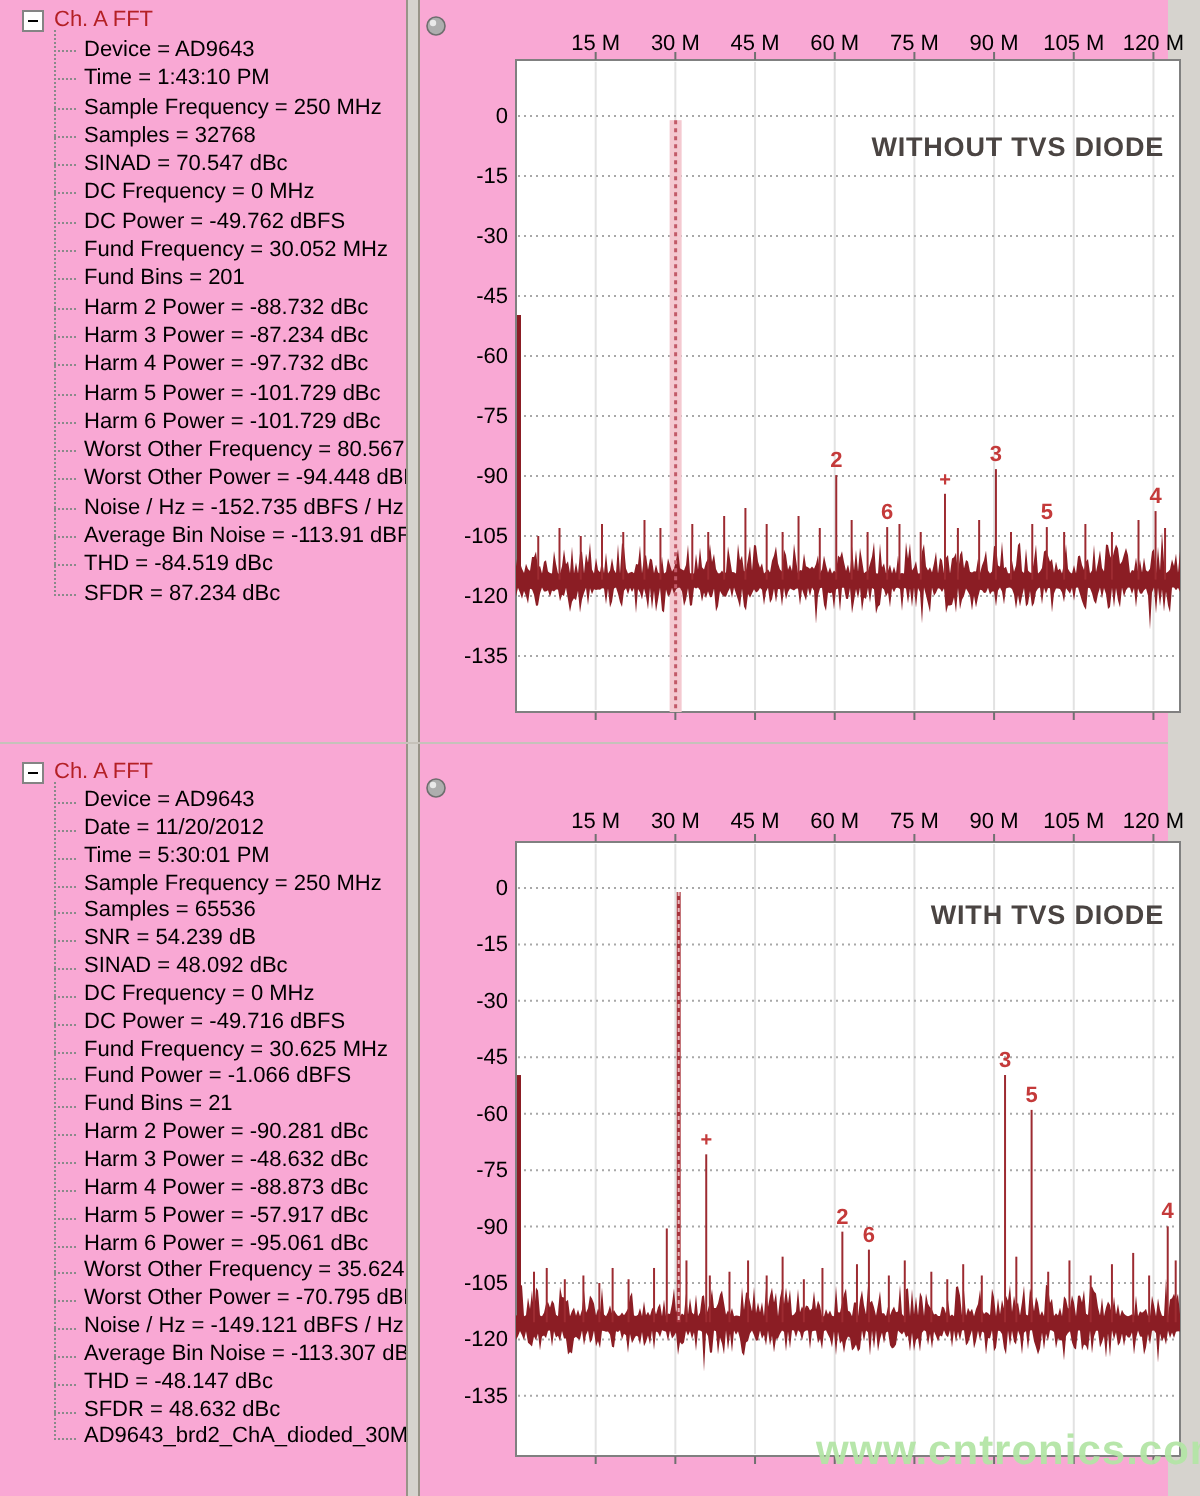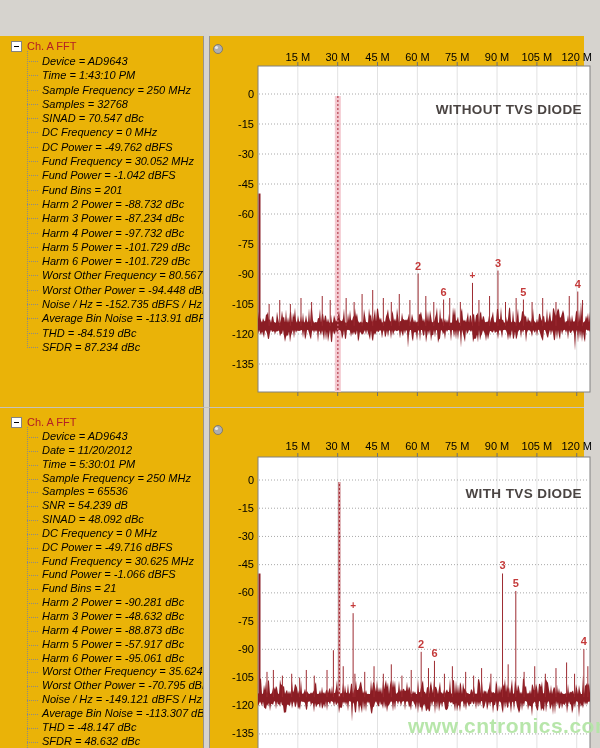--- a/index.html
+++ b/index.html
@@ -1,40 +1,40 @@
 <!DOCTYPE html>
 <html><head>
 <meta charset="utf-8">
 <style>
   html,body{margin:0;padding:0;}
   body{
     width:600px;height:748px;position:relative;overflow:hidden;
     background:#d6d3ce;
     font-family:"Liberation Sans",sans-serif;
   }
-  .sec{position:absolute;left:0;width:584px;background:#eab308;margin-top:36px;}
+  .sec{position:absolute;left:0;width:584px;background:#f9a8d4;}
   #sec0{top:0;height:371px;}
   #sec1{top:371px;height:377px;border-top:1px solid #c6c2ba;}
   
   .treebox{
     position:absolute;left:2px;top:2px;width:201px;bottom:0;
     font-size:11px;color:#000;overflow:hidden;
   }
   .troot{display:flex;align-items:center;height:16px;padding-left:9px;}
   .expander{
     width:9px;height:9px;background:#fff;border:1px solid #848484;
     position:relative;flex:0 0 auto;
   }
   .expander::after{
     content:"";position:absolute;left:2px;right:2px;top:4px;
     border-top:1px solid #000;
   }
   .troot-label{color:#b42025;margin-left:5px;white-space:nowrap;}
   ul.tree-items{
-    list-style:none;margin:0;padding:0;position:relative;font-style:italic;
+    list-style:none;margin:0;padding:0;position:relative;
   }
   ul.tree-items::before{
     content:"";position:absolute;left:25px;top:-3px;bottom:6px;width:0;
     border-left:1px dotted #8a8a8a;
   }
   ul.tree-items li{
     position:relative;padding-left:40px;white-space:nowrap;overflow:hidden;
   }
   #sec0 ul.tree-items li{height:14.3px;line-height:14.3px;}
   #sec1 ul.tree-items li{height:13.85px;line-height:13.85px;}
@@ -66,21 +66,20 @@
     </div>
     <ul class="tree-items">
         <li>Device = AD9643</li>
         <li>Time = 1:43:10 PM</li>
         <li>Sample Frequency = 250 MHz</li>
         <li>Samples = 32768</li>
         <li>SINAD = 70.547 dBc</li>
         <li>DC Frequency = 0 MHz</li>
         <li>DC Power = -49.762 dBFS</li>
         <li>Fund Frequency = 30.052 MHz</li>
-        <li>Fund Power = -1.042 dBFS</li>
         <li>Fund Bins = 201</li>
         <li>Harm 2 Power = -88.732 dBc</li>
         <li>Harm 3 Power = -87.234 dBc</li>
         <li>Harm 4 Power = -97.732 dBc</li>
         <li>Harm 5 Power = -101.729 dBc</li>
         <li>Harm 6 Power = -101.729 dBc</li>
         <li>Worst Other Frequency = 80.567 MHz</li>
         <li>Worst Other Power = -94.448 dBFS</li>
         <li>Noise / Hz = -152.735 dBFS / Hz</li>
         <li>Average Bin Noise = -113.91 dBFS</li>

